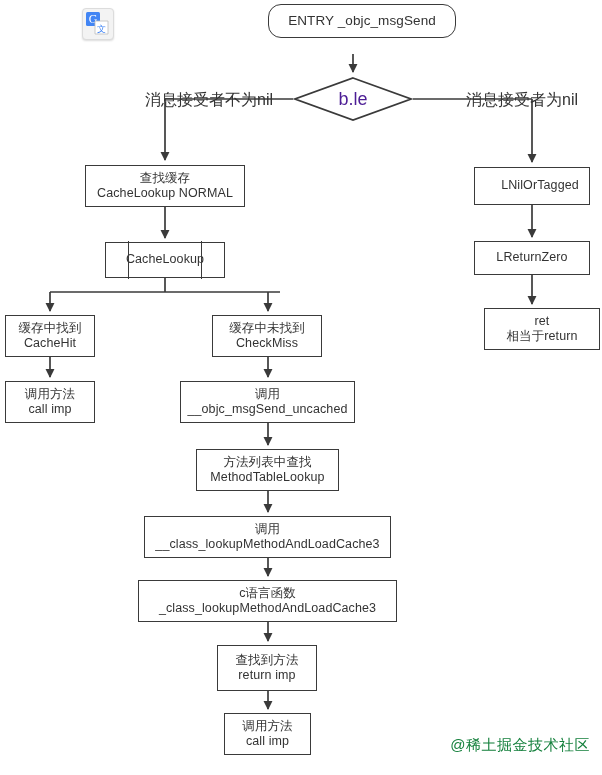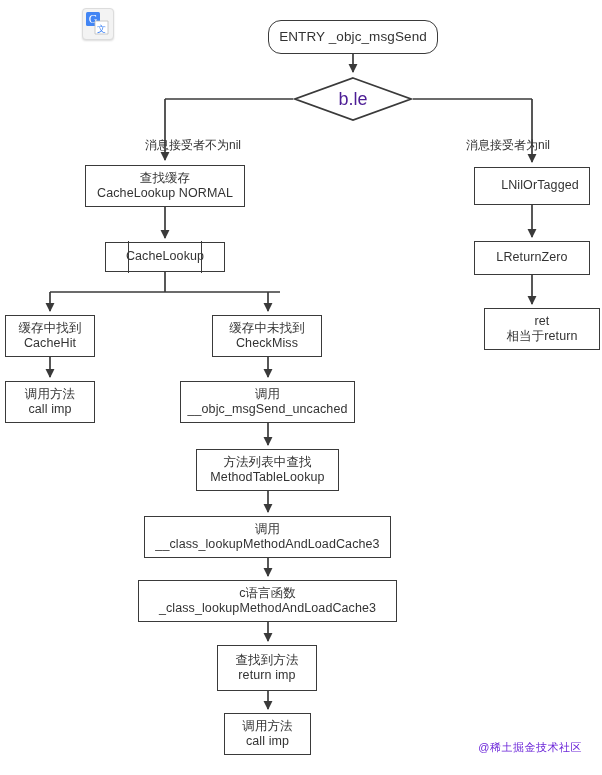--- a/index.html
+++ b/index.html
@@ -73,45 +73,44 @@
     width: 100%;
     height: 100%;
     display: flex;
     align-items: center;
     justify-content: center;
     font-size: 18px;
     color: #4c1d95;
   }
   .edge-label {
     position: absolute;
-    font-size: 12px;
+    font-size: 16px;
     color: #333333;
     white-space: nowrap;
     z-index: 3;
     background: transparent;
-    margin-top: 47px;
   }
   .gt-icon {
     position: absolute;
     left: 82px;
     top: 8px;
     width: 30px;
     height: 30px;
     border-radius: 4px;
     background: #f3f3f3;
     border: 1px solid #dcdcdc;
     box-shadow: 0 1px 2px rgba(0,0,0,0.14);
     z-index: 5;
   }
   .watermark {
     position: absolute;
-    right: 20px;
+    right: 12px;
     bottom: 20px;
-    font-size: 11px;
-    color: #6d28d9;
+    font-size: 15px;
+    color: #15803d;
     letter-spacing: 0.5px;
     z-index: 4;
   }
 </style>
 </head>
 <body>
 
 <div id="page">
 
   <div class="gt-icon">
@@ -159,40 +158,40 @@
       <line x1="268" y1="622" x2="268" y2="641" marker-end="url(#arrow)"></line>
 
       <line x1="268" y1="687" x2="268" y2="709" marker-end="url(#arrow)"></line>
 
       <line x1="532" y1="205" x2="532" y2="237" marker-end="url(#arrow)"></line>
 
       <line x1="532" y1="275" x2="532" y2="304" marker-end="url(#arrow)"></line>
     </g>
   </svg>
 
-  <div class="node terminator" style="left:268px;top:20px;width:170px;height:34px;">
+  <div class="node terminator" style="left:268px;top:4px;width:188px;height:34px;">
     <span class="l1">ENTRY _objc_msgSend</span>
   </div>
 
   <div class="diamond" style="left:293px;top:76px;width:120px;height:46px;">
     <svg width="120" height="46" viewBox="0 0 120 46">
       <polygon points="60,2 118,23 60,44 2,23" fill="#ffffff" stroke="#3a3a3a" stroke-width="1.7"></polygon>
     </svg>
     <span class="dlabel">b.le</span>
   </div>
 
   <div class="edge-label" style="left:145px;top:90px;">消息接受者不为nil</div>
   <div class="edge-label" style="left:466px;top:90px;">消息接受者为nil</div>
 
   <div class="node" style="left:85px;top:165px;width:160px;height:42px;">
     <span class="l1">查找缓存</span>
     <span class="l2">CacheLookup NORMAL</span>
   </div>
 
-  <div class="node predef" style="left:105px;top:242px;width:120px;height:30px;">
+  <div class="node predef" style="left:105px;top:242px;width:120px;height:36px;">
     <span class="l1">CacheLookup</span>
   </div>
 
   <div class="node" style="left:5px;top:315px;width:90px;height:42px;">
     <span class="l1">缓存中找到</span>
     <span class="l2">CacheHit</span>
   </div>
 
   <div class="node" style="left:212px;top:315px;width:110px;height:42px;">
     <span class="l1">缓存中未找到</span>

